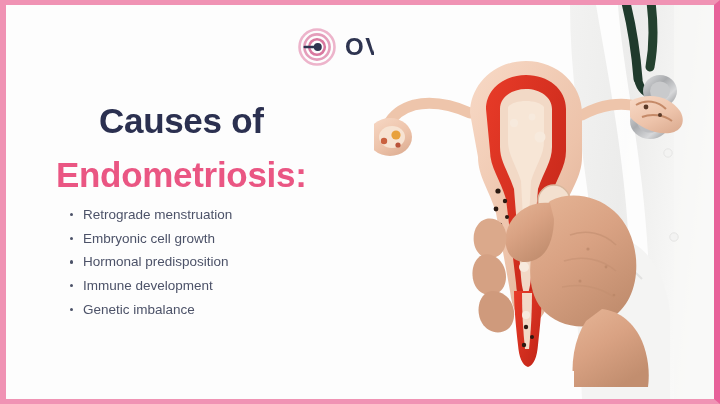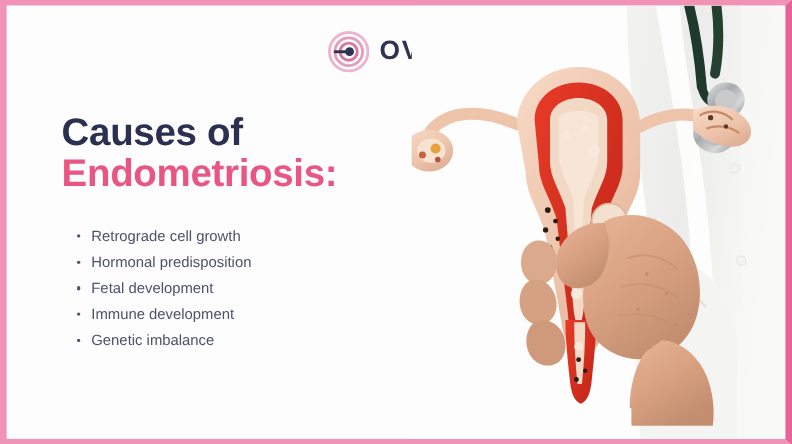--- a/index.html
+++ b/index.html
@@ -36,35 +36,36 @@
     letter-spacing:1.6px;
     color:#2e3450;
     line-height:1;
     white-space:nowrap;
   }
   
   #heading {
     position:absolute;
     left:50px; top:98px;
     line-height:1.03;
+    text-align:center;
   }
   #heading .l1 {
     display:block;
     font-size:35px;
     font-weight:bold;
     color:#2b3050;
     letter-spacing:-0.3px;
   }
   #heading .l2 {
     display:block;
     font-size:35px;
     font-weight:bold;
     color:#ea5683;
     letter-spacing:-0.3px;
-    margin-top:1px;
+    margin-top:18px;
   }
   
   #causes-list {
     position:absolute;
     left:62px; top:203px;
     list-style:none;
   }
   #causes-list li {
     position:relative;
     padding-left:15px;
@@ -108,23 +109,23 @@
     </div>
     <span id="logo-word">OVORIA</span>
   </div>
 
   <div id="heading">
     <span class="l1">Causes of</span>
     <span class="l2">Endometriosis:</span>
   </div>
 
   <ul id="causes-list">
-    <li>Retrograde cell growth</li>
+    <li>Retrograde menstruation</li>
+    <li>Embryonic cell growth</li>
     <li>Hormonal predisposition</li>
-    <li>Fetal development</li>
     <li>Immune development</li>
     <li>Genetic imbalance</li>
   </ul>
 
   <div id="photo">
     <svg width="340" height="394" viewBox="0 0 340 394">
       <defs>
         <linearGradient id="coatG" x1="0" y1="0" x2="1" y2="0.3">
           <stop offset="0%" stop-color="#f2f2f1"></stop>
           <stop offset="45%" stop-color="#ececeb"></stop>

